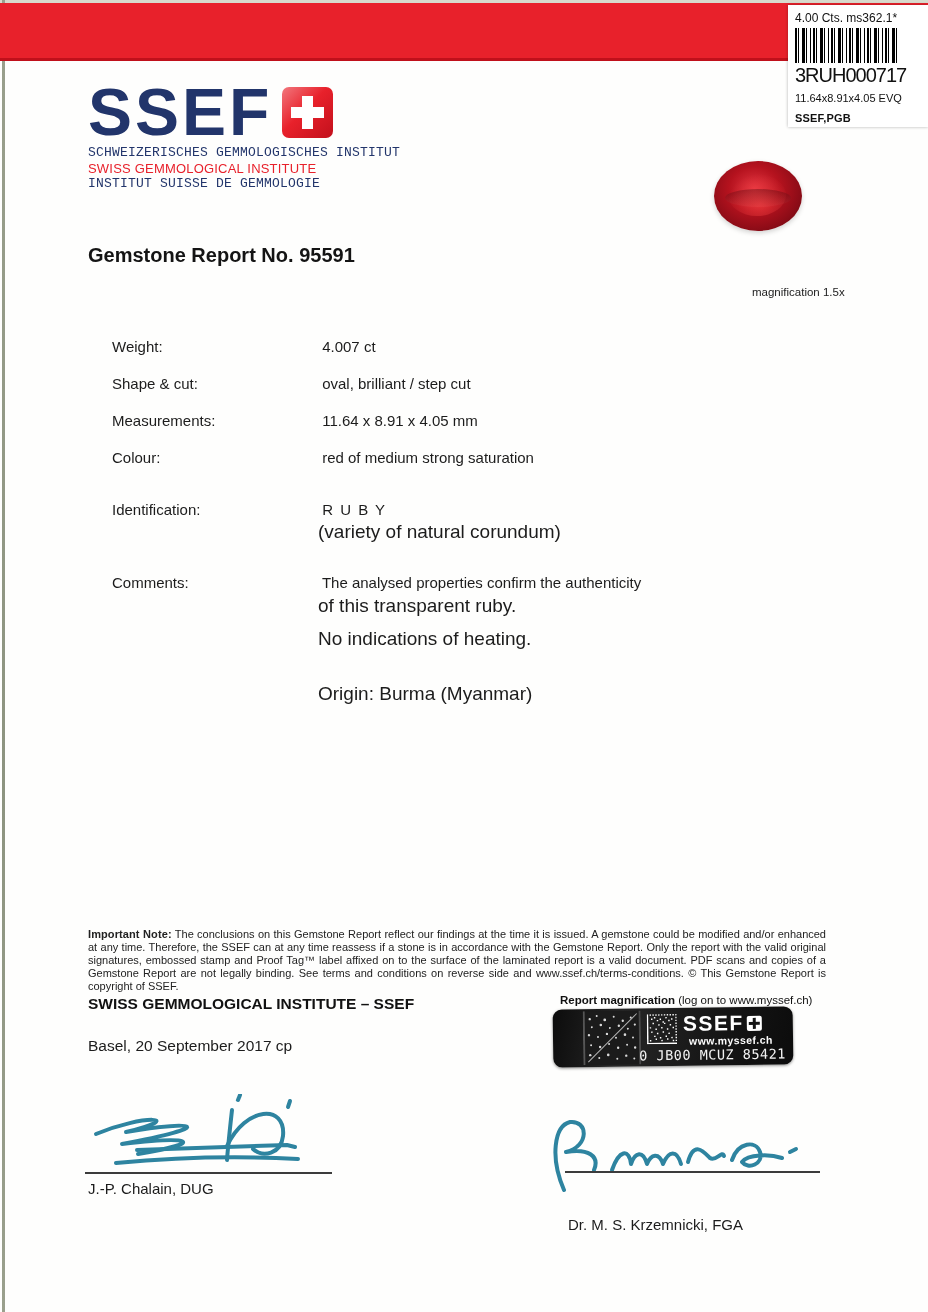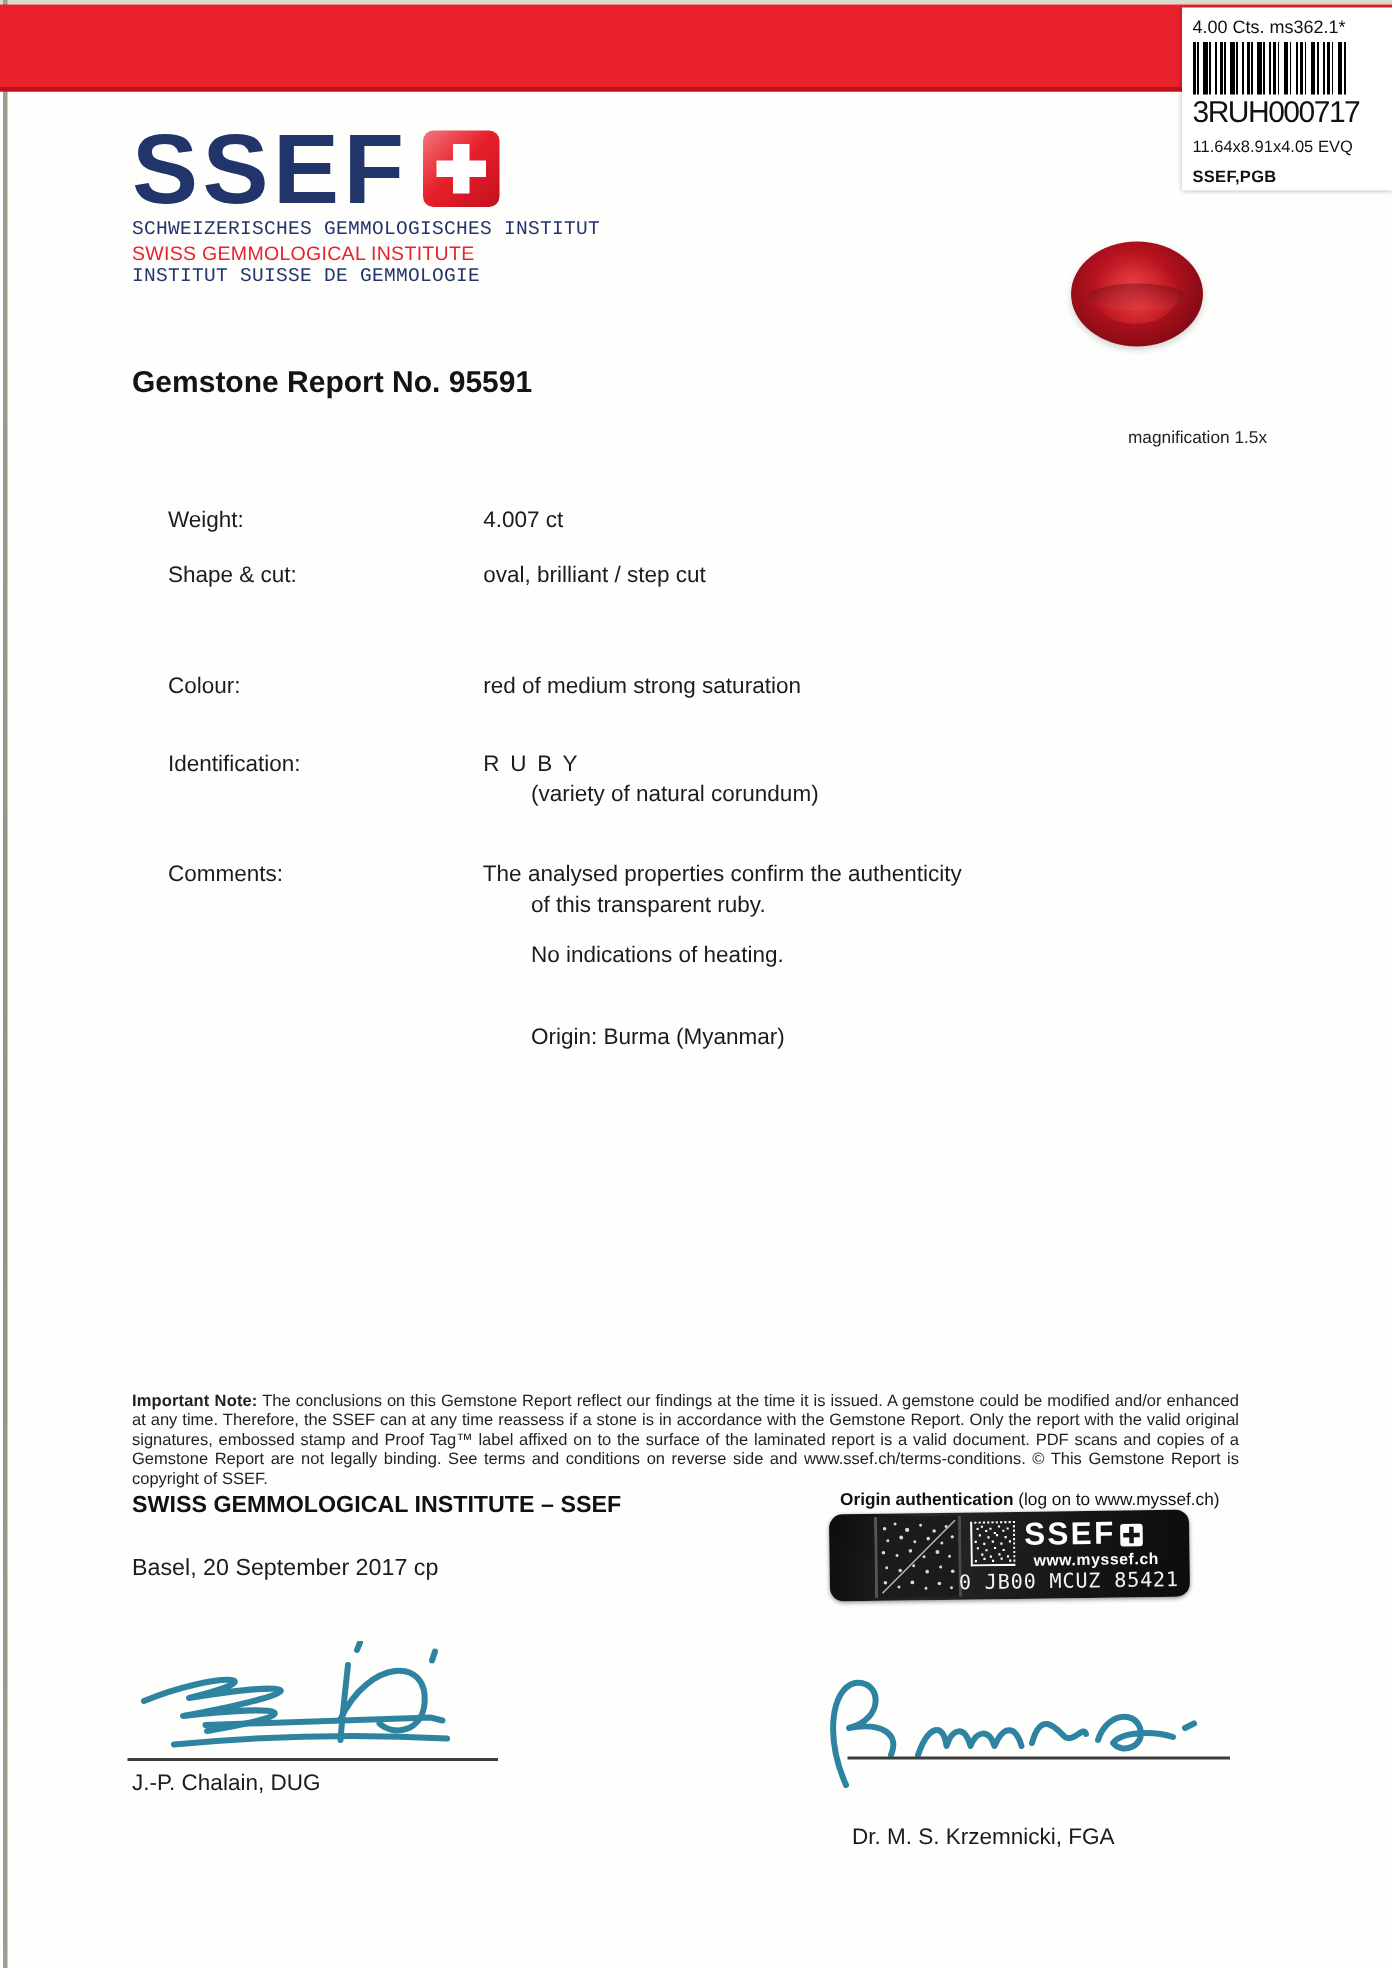--- a/index.html
+++ b/index.html
@@ -47,21 +47,21 @@
         background:radial-gradient(ellipse at 55% 70%,rgba(255,70,70,.55),rgba(120,0,12,0) 72%);}
   .ruby::after{content:"";position:absolute;left:12%;top:40%;width:76%;height:26%;border-radius:50%;
         background:linear-gradient(rgba(60,0,6,.35),rgba(255,120,120,.12));}
 
   .report-title{position:absolute;left:88px;top:244px;font-size:20px;font-weight:700;color:#141414;}
   .magnification{position:absolute;left:752px;top:286px;font-size:11.5px;color:#222;}
 
   
   .field-row{position:absolute;left:112px;font-size:15px;color:#1c1c1c;white-space:nowrap;}
   .field-label{display:inline-block;width:206px;}
-  .sub-value{position:absolute;left:318px;font-size:15px;color:#1c1c1c;white-space:nowrap;margin-left:36px;}
+  .sub-value{position:absolute;left:318px;font-size:19px;color:#1c1c1c;white-space:nowrap;}
   .ruby-name{letter-spacing:1.5px;}
 
   
   .important-note{position:absolute;left:88px;top:917px;width:738px;font-size:11px;
                   line-height:13.1px;color:#222;text-align:justify;}
   .important-note b{letter-spacing:.1px;}
 
   .institute{position:absolute;left:88px;top:995px;font-size:15.5px;font-weight:700;color:#111;}
   .date-line{position:absolute;left:88px;top:1037px;font-size:15.5px;color:#1c1c1c;}
 
@@ -127,20 +127,24 @@
   <div class="magnification">magnification 1.5x</div>
 
   <div class="field-row" style="top:338px">
     <span class="field-label">Weight:</span>
     <span class="field-value">4.007 ct</span>
   </div>
   <div class="field-row" style="top:375px">
     <span class="field-label">Shape &amp; cut:</span>
     <span class="field-value">oval, brilliant / step cut</span>
   </div>
+  <div class="field-row" style="top:412px">
+    <span class="field-label">Measurements:</span>
+    <span class="field-value">11.64  x  8.91  x  4.05 mm</span>
+  </div>
   <div class="field-row" style="top:449px">
     <span class="field-label">Colour:</span>
     <span class="field-value">red of medium strong saturation</span>
   </div>
 
   <div class="field-row" style="top:501px">
     <span class="field-label">Identification:</span>
     <span class="field-value ruby-name">R U B Y</span>
   </div>
   <div class="sub-value" style="top:521px">(variety of natural corundum)</div>
@@ -151,21 +155,21 @@
   </div>
   <div class="sub-value" style="top:595px">of this transparent ruby.</div>
   <div class="sub-value" style="top:628px">No indications of heating.</div>
   <div class="sub-value" style="top:683px">Origin: Burma (Myanmar)</div>
 
   <p class="important-note"><b>Important Note:</b><span> The conclusions on this Gemstone Report reflect our findings at the time it is issued. A gemstone could be modified and/or enhanced at any time. Therefore, the SSEF can at any time reassess if a stone is in accordance with the Gemstone Report. Only the report with the valid original signatures, embossed stamp and Proof Tag™ label affixed on to the surface of the laminated report is a valid document. PDF scans and copies of a Gemstone Report are not legally binding. See terms and conditions on reverse side and www.ssef.ch/terms-conditions. © This Gemstone Report is copyright of SSEF.</span></p>
 
   <div class="institute">SWISS GEMMOLOGICAL INSTITUTE – SSEF</div>
   <div class="date-line">Basel, 20 September 2017 cp</div>
 
-  <div class="auth-label"><b>Origin authentication</b><span> (log on to www.myssef.ch)</span></div>
+  <div class="auth-label"><b>Report magnification</b><span> (log on to www.myssef.ch)</span></div>
 
   <div class="sticker">
     <svg class="proof-strip" width="58" height="54" viewBox="0 0 58 54">
       <rect x="0" y="0" width="58" height="54" fill="#1b1b1b"></rect>
       <rect x="0" y="0" width="2" height="54" fill="#555"></rect>
       <rect x="56" y="0" width="2" height="54" fill="#4a4a4a"></rect>
       <line x1="5" y1="51" x2="54" y2="3" stroke="#b5b5b5" stroke-width="1"></line>
       <g fill="#d9d9d9">
         <circle cx="7" cy="8" r="1.2"></circle>
           <circle cx="14" cy="5" r="1"></circle>

